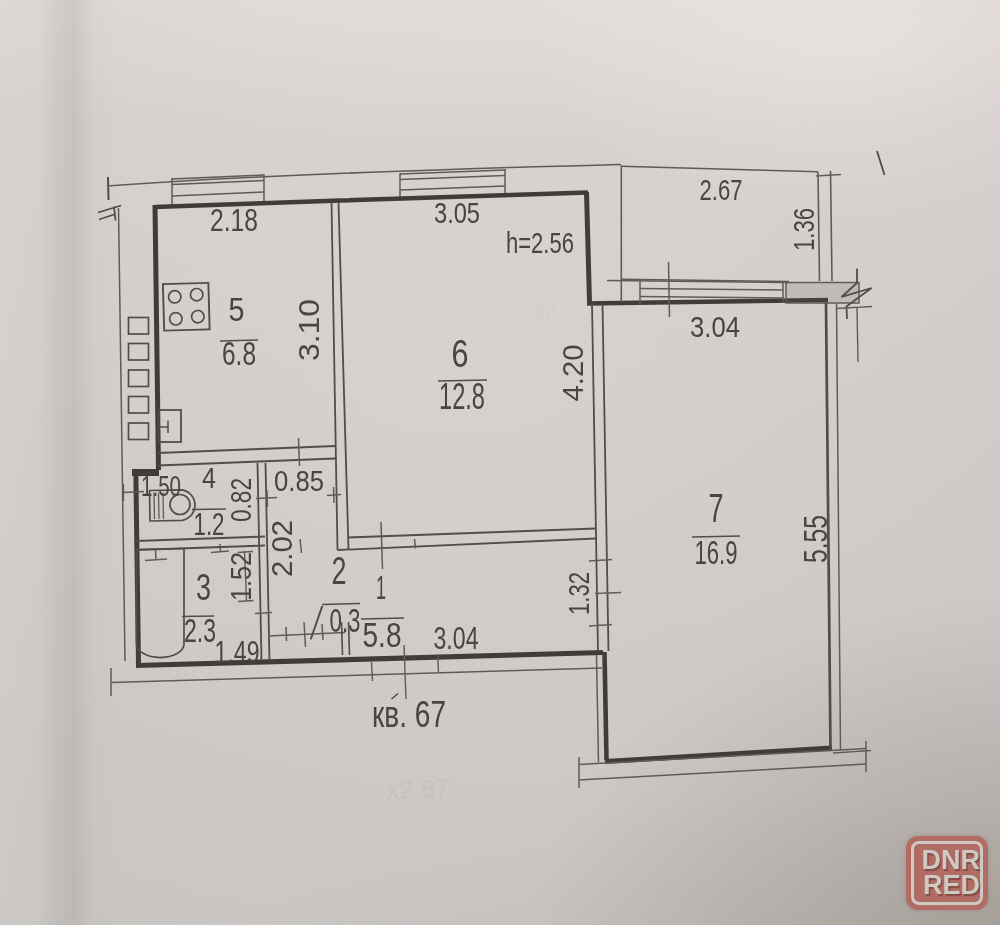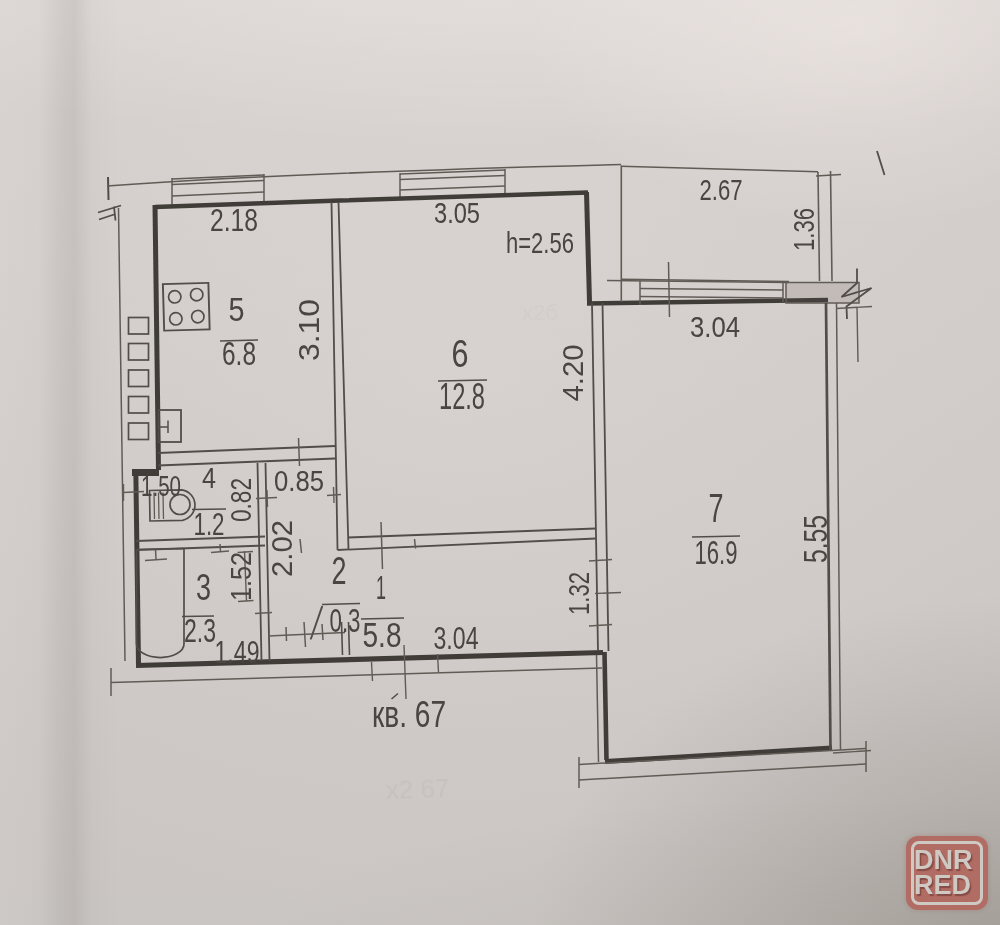--- a/index.html
+++ b/index.html
@@ -8,21 +8,21 @@
 .ov{position:absolute;left:0;top:0;width:100%;height:100%;pointer-events:none;}
 #toplight{background:radial-gradient(ellipse 1250px 300px at 52% -70px,rgba(255,250,246,0.42),rgba(255,250,246,0) 72%);}
 #trlight{background:radial-gradient(ellipse 480px 280px at 86% 30px,rgba(255,247,242,0.38),rgba(255,247,242,0) 70%);}
 #leftband{background:linear-gradient(to right,rgba(255,255,255,0.07) 0px,rgba(255,255,255,0.02) 38px,rgba(70,64,60,0.07) 60px,rgba(70,64,60,0.10) 74px,rgba(70,64,60,0.02) 92px,rgba(70,64,60,0) 118px);}
 #brdark{background:radial-gradient(ellipse 660px 480px at 102% 103%,rgba(64,53,40,0.26),rgba(64,53,40,0) 75%);}
 #bottomband{background:radial-gradient(ellipse 900px 320px at 80% 110%,rgba(80,69,55,0.07),rgba(80,69,55,0) 70%);}
 #vign{background:radial-gradient(ellipse 820px 700px at 46% 40%,rgba(255,255,255,0.06),rgba(62,56,50,0.03) 88%);}
 svg text{font-family:"Liberation Sans",sans-serif;}
 #logo{position:absolute;left:906px;top:836px;width:82px;height:74px;background:#b16c64;border-radius:12px;filter:blur(0.4px);box-shadow:0 0 5px rgba(120,60,55,0.22);}
 #logoinner{position:absolute;left:5px;top:5px;right:5px;bottom:5px;border:3.5px solid #cfc9c3;border-radius:8px;
-  display:flex;flex-direction:column;align-items:flex-start;justify-content:center;
+  display:flex;flex-direction:column;align-items:flex-end;justify-content:center;
   color:#cfc9c3;font-weight:bold;font-size:27px;line-height:25px;letter-spacing:0px;text-shadow:1.5px 1.5px 1px rgba(100,50,45,0.55);}
 </style></head>
 <body>
 
 <div id="photo">
 <div class="ov" id="toplight"></div>
 <div class="ov" id="trlight"></div>
 <div class="ov" id="leftband"></div>
 <div class="ov" id="brdark"></div>
 <div class="ov" id="bottomband"></div>

